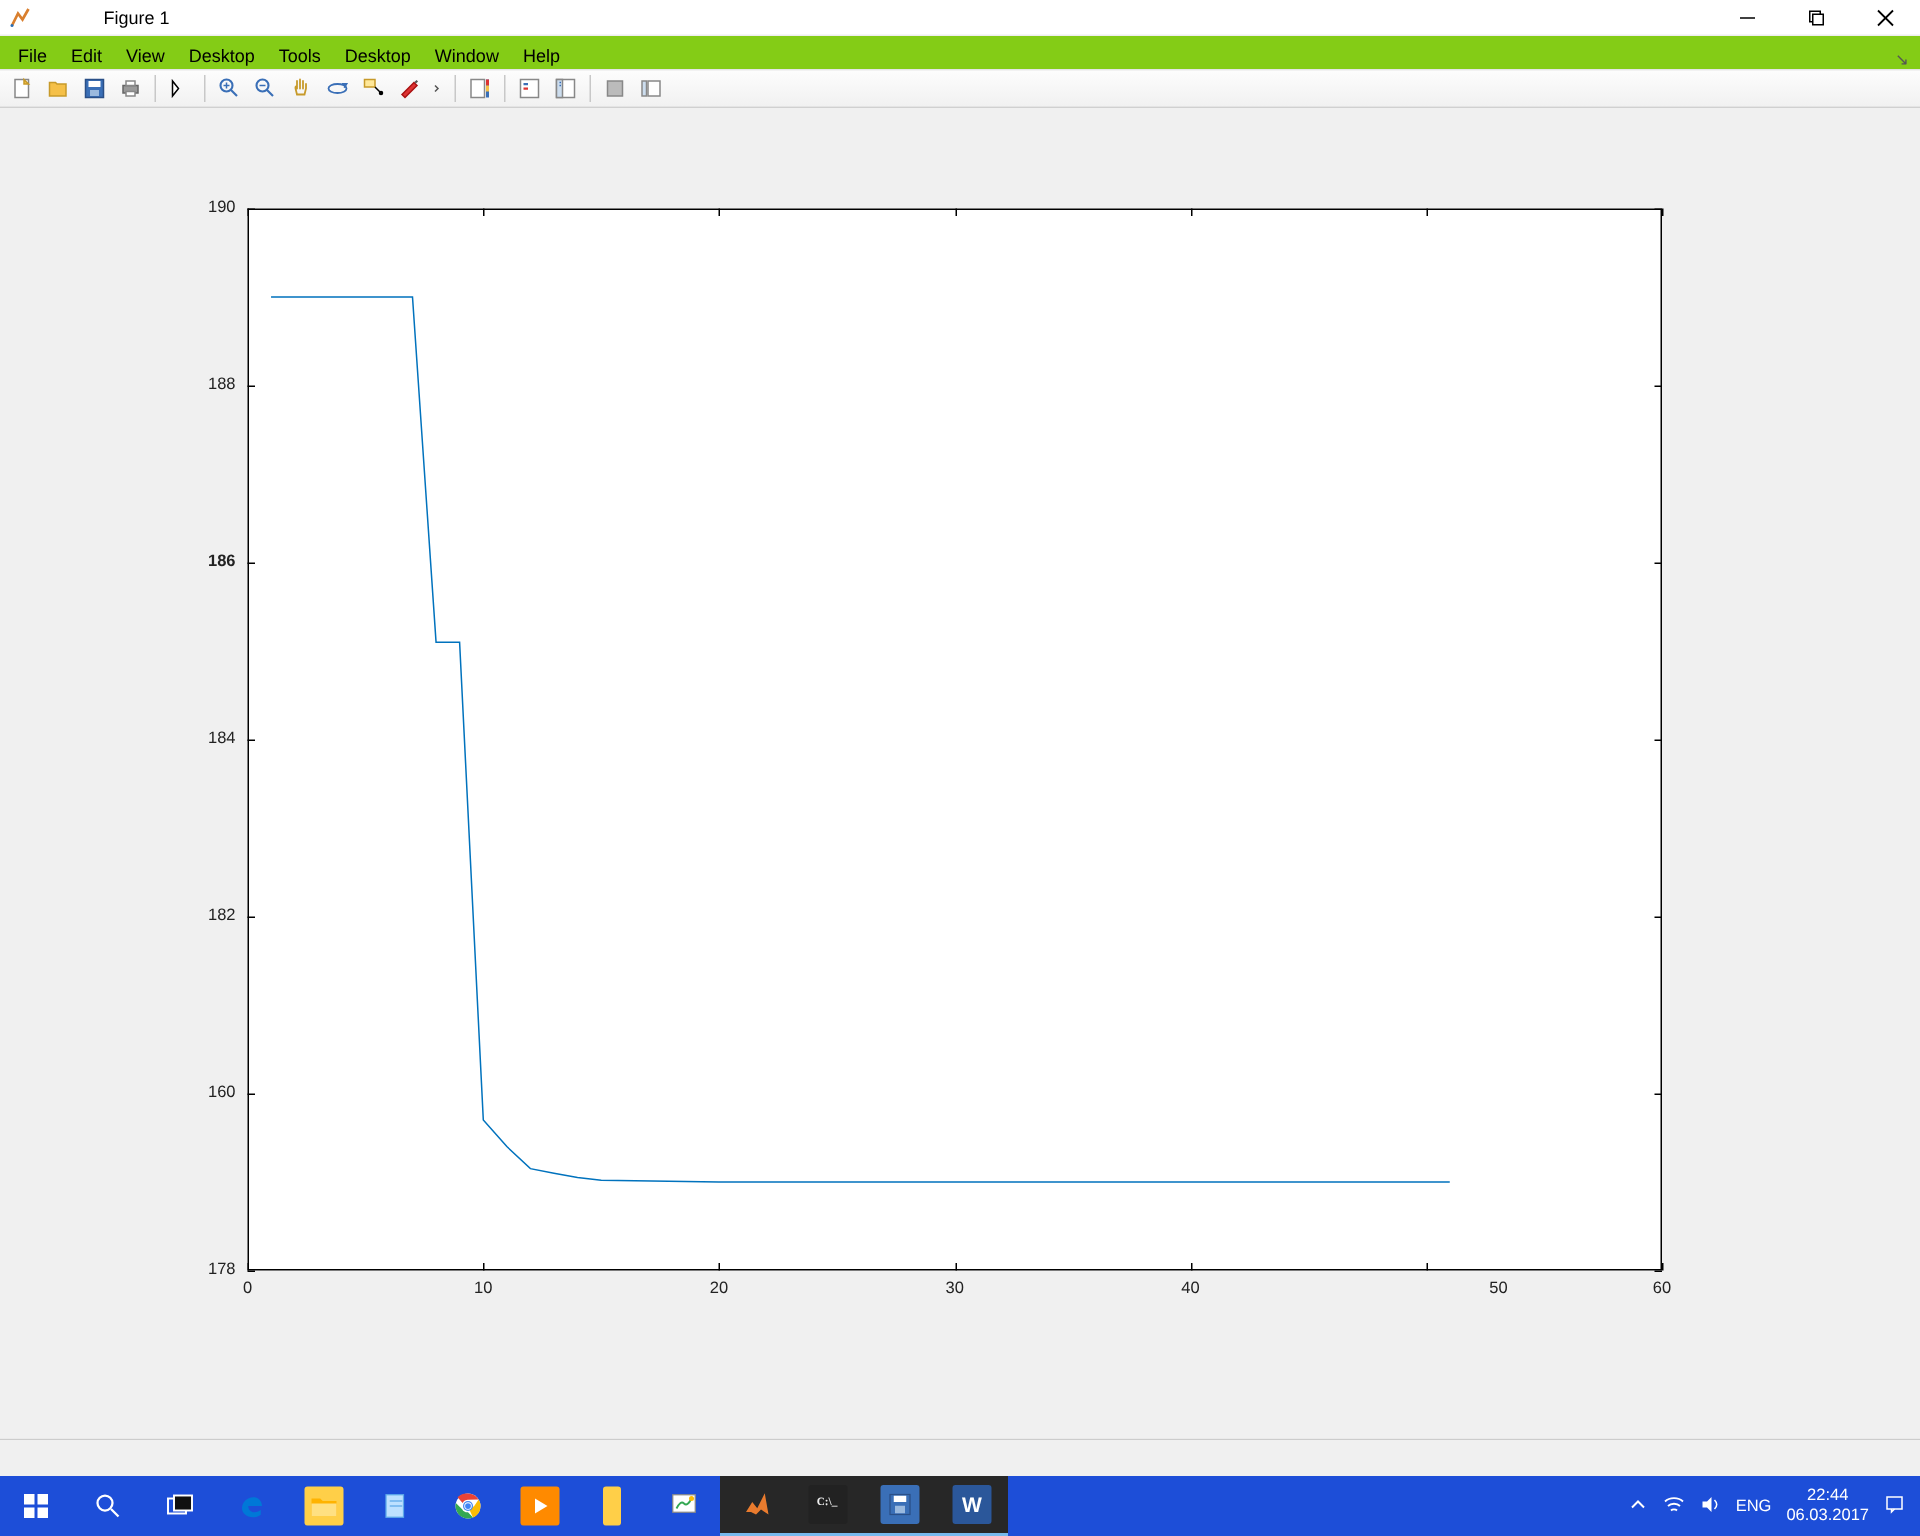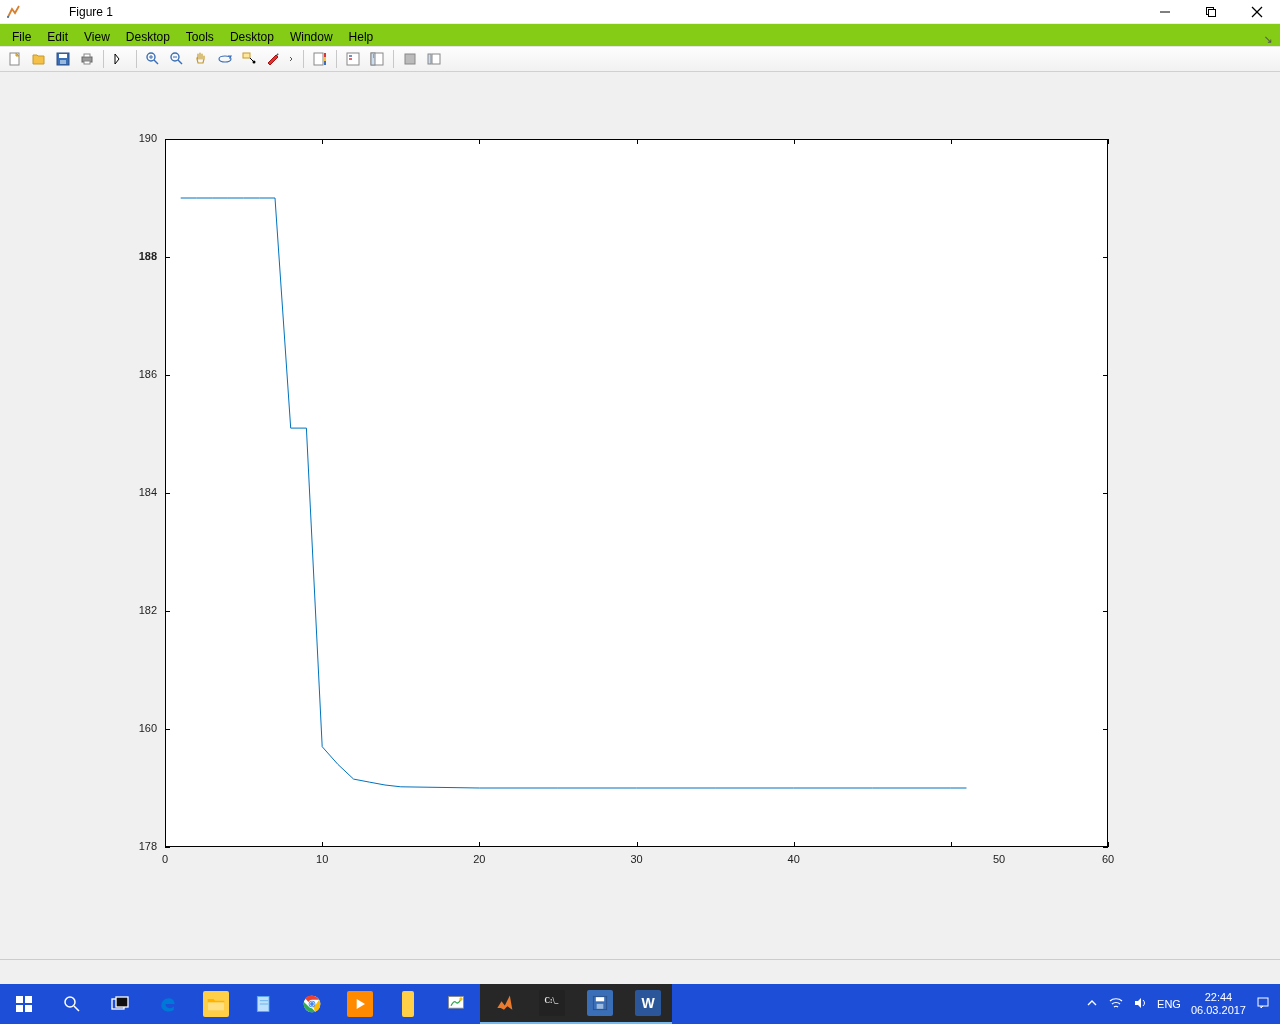--- a/index.html
+++ b/index.html
@@ -236,24 +236,24 @@
         <div class="tick" style="left: 1103px; top: 657px; width: 5px; height: 1px;"></div>
         <div class="ticklabel" style="right: 1123px; top: 650px; text-align: right;">160</div>
         <div class="tick" style="left: 165px; top: 539px; width: 5px; height: 1px;"></div>
         <div class="tick" style="left: 1103px; top: 539px; width: 5px; height: 1px;"></div>
         <div class="ticklabel" style="right: 1123px; top: 532px; text-align: right;">182</div>
         <div class="tick" style="left: 165px; top: 421px; width: 5px; height: 1px;"></div>
         <div class="tick" style="left: 1103px; top: 421px; width: 5px; height: 1px;"></div>
         <div class="ticklabel" style="right: 1123px; top: 414px; text-align: center; margin-left: 28px;">184</div>
         <div class="tick" style="left: 165px; top: 303px; width: 5px; height: 1px;"></div>
         <div class="tick" style="left: 1103px; top: 303px; width: 5px; height: 1px;"></div>
-        <div class="ticklabel" style="right: 1123px; top: 296px; text-align: right;">186</div>
+        <div class="ticklabel" style="right: 1123px; top: 296px; text-align: right; font-weight: bold;">186</div>
         <div class="tick" style="left: 165px; top: 185px; width: 5px; height: 1px;"></div>
         <div class="tick" style="left: 1103px; top: 185px; width: 5px; height: 1px;"></div>
-        <div class="ticklabel" style="right: 1123px; top: 178px; text-align: right; font-weight: bold;">188</div>
+        <div class="ticklabel" style="right: 1123px; top: 178px; text-align: right;">188</div>
         <div class="tick" style="left: 165px; top: 67px; width: 5px; height: 1px;"></div>
         <div class="tick" style="left: 1103px; top: 67px; width: 5px; height: 1px;"></div>
         <div class="ticklabel" style="right: 1123px; top: 60px; text-align: right;">190</div>
       </div>
   </div>
 
 </div>
 
 <div class="taskbar">
   <span class="tb-btn">

